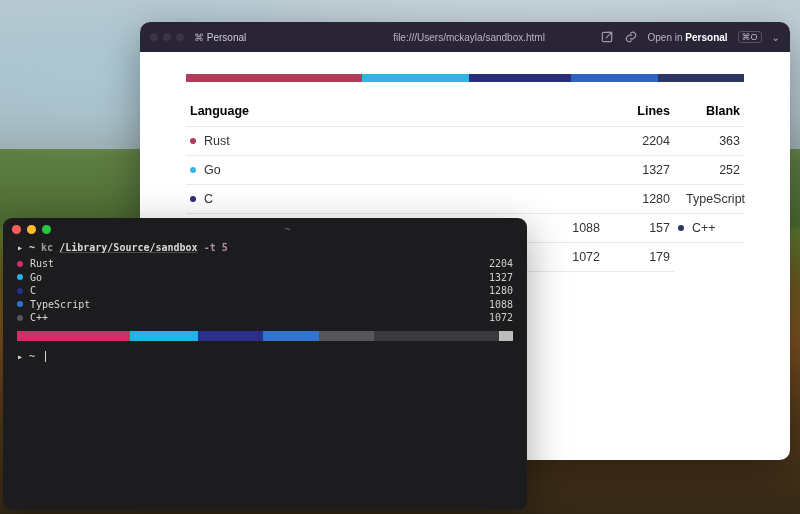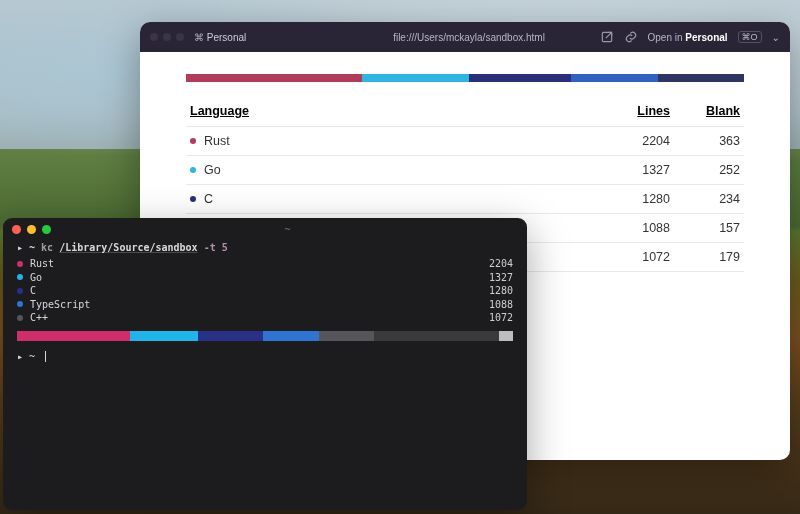--- a/index.html
+++ b/index.html
@@ -73,21 +73,21 @@
     display:flex; height:8px; border-radius: 0;
     margin-bottom: 16px; overflow:hidden;
   }
   .seg { height:100%; }
 
   .grid {
     display:grid;
     grid-template-columns: 1fr 70px 70px;
     font-size: 12.5px;
   }
-  .hcell { font-weight:700; padding: 6px 4px 8px; border-bottom:1px solid var(--row-border);text-decoration:underline; }
+  .hcell { font-weight:700; padding: 6px 4px 8px; border-bottom:1px solid var(--row-border); }
   .hcell.right, .cell.right { text-align:right; }
   .cell {
     padding: 7px 4px;
     border-bottom:1px solid var(--row-border);
     color:#333;
   }
   .lang { display:flex; align-items:center; gap:8px; }
   .swatch { width:6px; height:6px; border-radius:50%; }
 
   
@@ -197,21 +197,20 @@
         </div>
         <div class="cell right">1327</div>
         <div class="cell right">252</div>
         <div class="cell">
           <span class="lang">
             <span class="swatch" style="background: rgb(42, 47, 122);"></span>
             <span>C</span>
           </span>
         </div>
         <div class="cell right">1280</div>
-        <div class="cell right">234</div>
         <div class="cell">
           <span class="lang">
             <span class="swatch" style="background: rgb(48, 99, 191);"></span>
             <span>TypeScript</span>
           </span>
         </div>
         <div class="cell right">1088</div>
         <div class="cell right">157</div>
         <div class="cell">
           <span class="lang">

